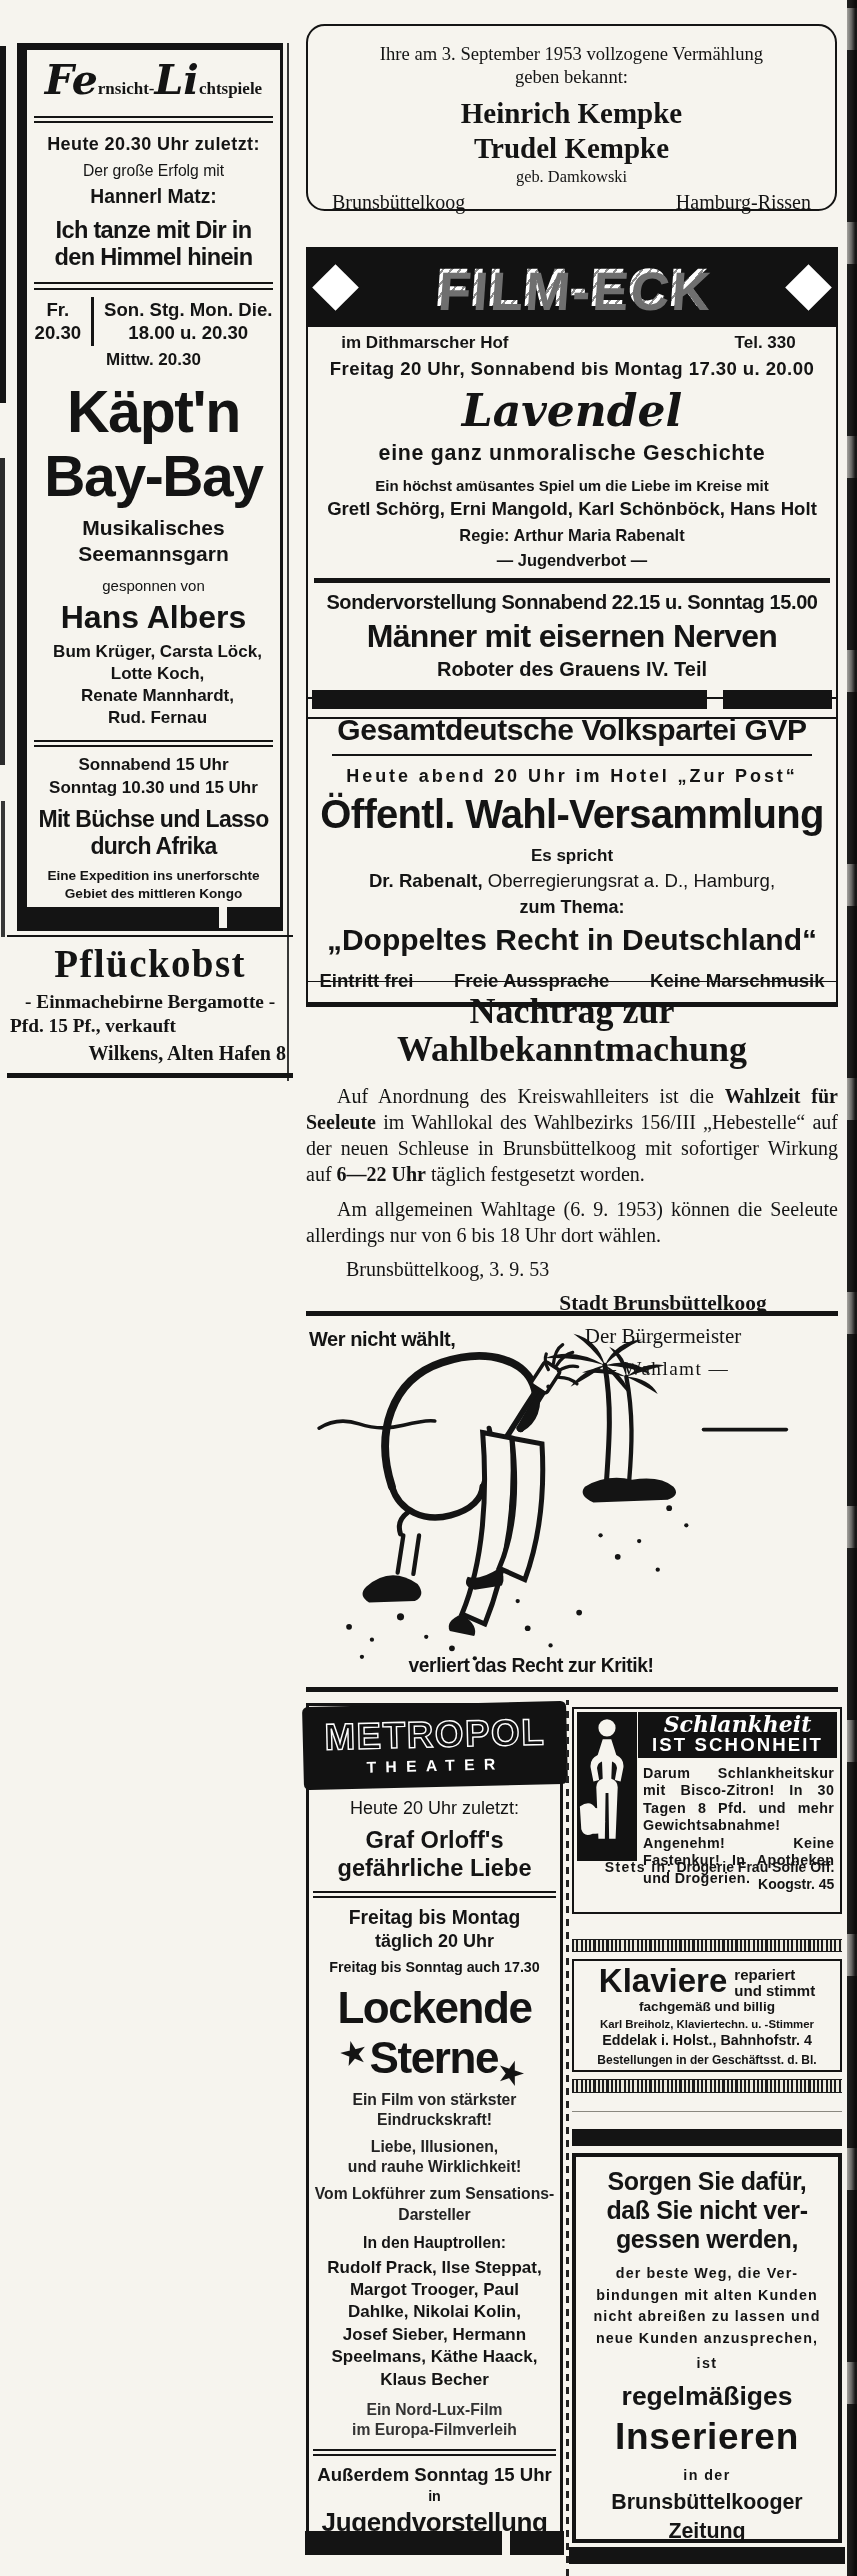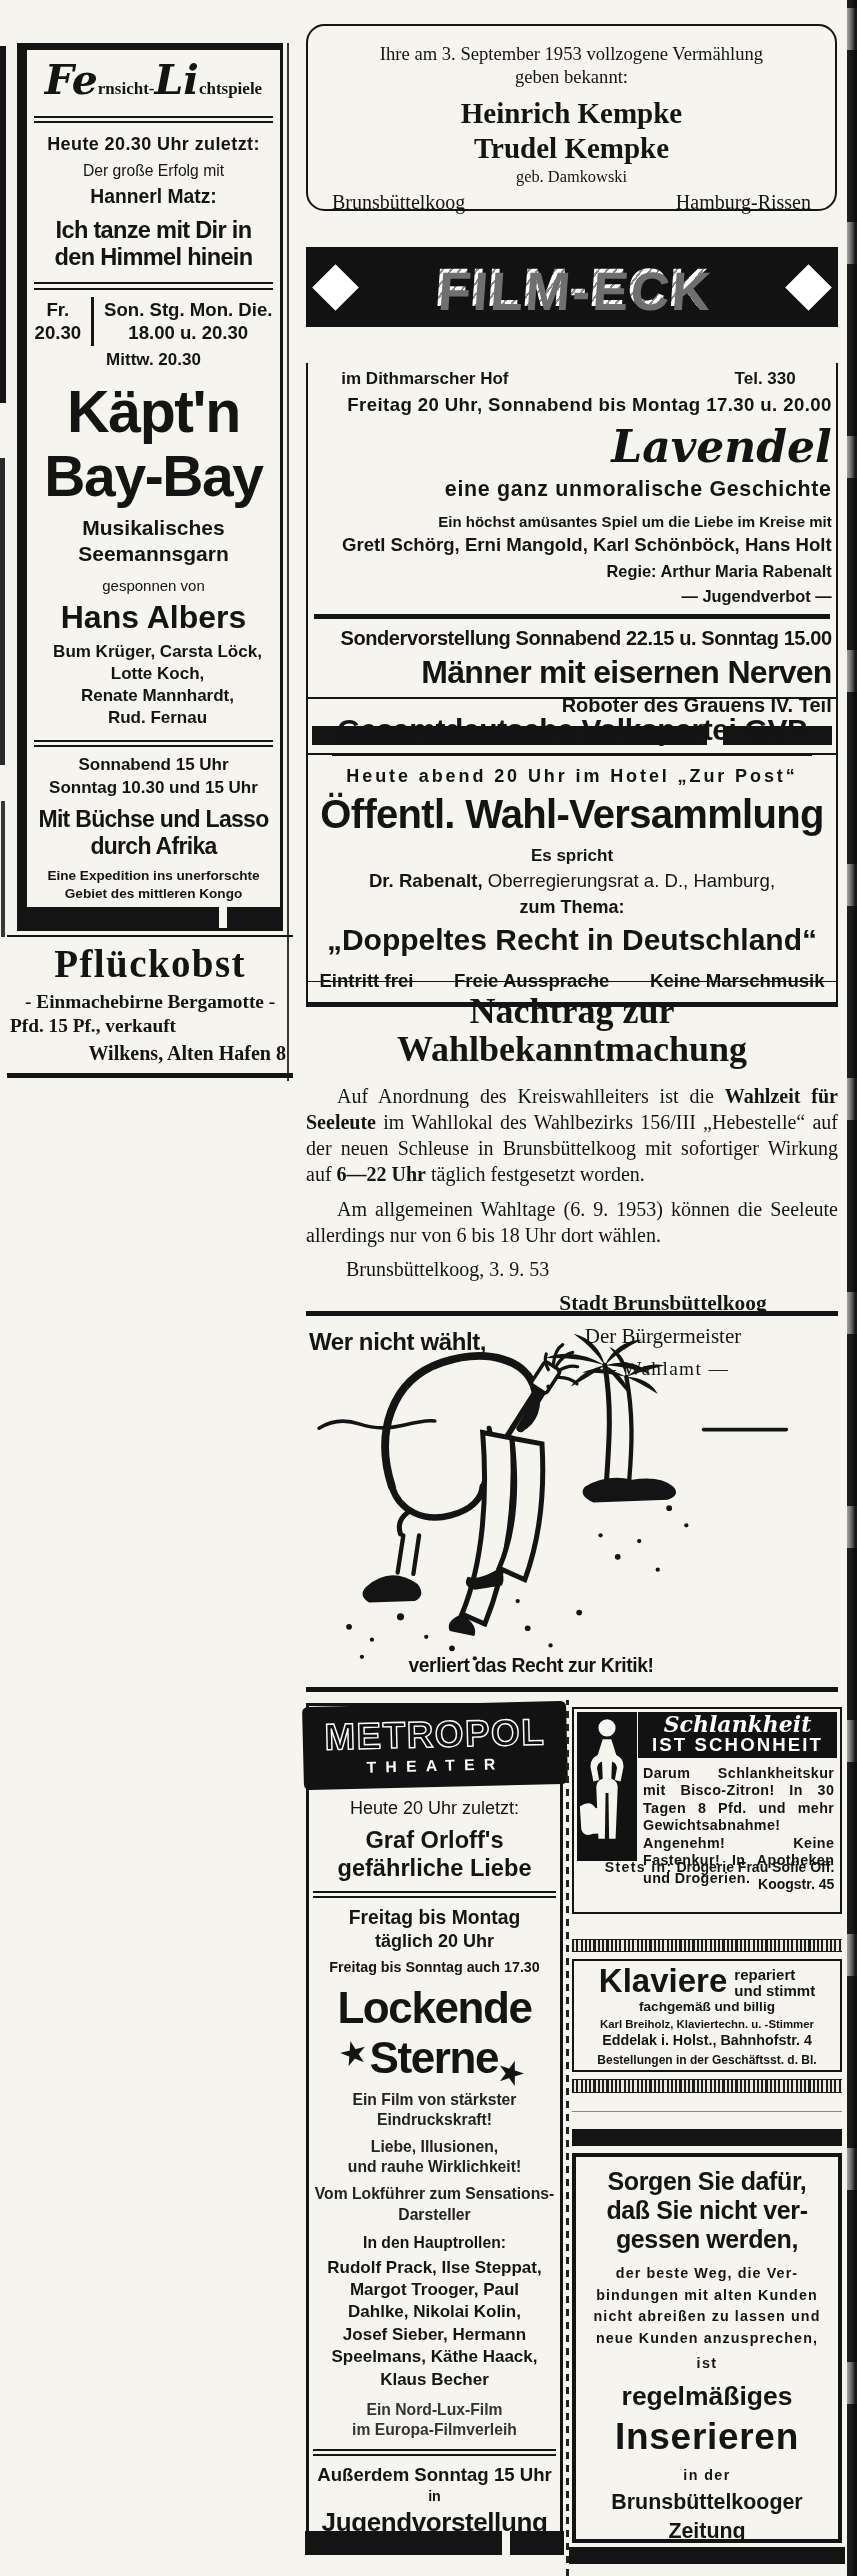--- a/index.html
+++ b/index.html
@@ -71,21 +71,21 @@
   
   .filmeck{left:306px; top:247px; width:532px;}
   .fe-banner{height:80px;background:#121212;display:flex;align-items:center;justify-content:space-between;padding:0 13px;}
   .diamond{width:33px;height:33px;background:#fff;transform:rotate(45deg);flex:none;}
   .fe-word{font-size:54px;font-weight:800;letter-spacing:2.1px;transform:skewX(-4deg);
     color:#fff;text-shadow:3.6px 4.3px 0 #6f6f6f;white-space:nowrap;}
   @supports (-webkit-background-clip: text){
     .fe-word{background:repeating-linear-gradient(125deg,#fff 0 5px,#8c8c8c 5px 7.1px);
       -webkit-background-clip:text;background-clip:text;color:transparent;}
   }
-  .fe-body{border:2.9px solid #141414;border-top:none;text-align:right;padding:5.7px 4.3px 8.6px;position:relative;margin-top:36px;}
+  .fe-body{border:2.9px solid #141414;border-top:none;text-align:center;padding:5.7px 4.3px 8.6px;position:relative;}
   .fe-toprow{display:flex;justify-content:space-between;padding:0 36px 0 29px;font-size:17px;font-weight:bold;}
   .fe-times{font-size:18.6px;font-weight:bold;margin-top:5.7px;letter-spacing:0.4px;}
   .fe-film1{font-family:"DejaVu Serif",serif;font-style:italic;font-weight:bold;font-size:44px;margin-top:4.3px;}
   .fe-film1sub{font-size:21.4px;font-weight:bold;margin-top:5.7px;letter-spacing:0.7px;}
   .fe-desc{font-size:15px;font-weight:bold;margin-top:10.7px;}
   .fe-cast{font-size:18.6px;font-weight:bold;margin-top:3.6px;}
   .fe-regie{font-size:16.4px;font-weight:600;margin-top:6.4px;}
   .fe-jug{font-size:16.4px;font-weight:600;margin-top:5.7px;}
   .fe-rule{height:4.3px;background:#141414;margin:8.6px 1.4px 0;}
   .fe-sonder{font-size:20px;font-weight:bold;margin-top:7.9px;letter-spacing:-0.4px;}
@@ -114,21 +114,21 @@
   .na-sig{width:236px;margin-left:auto;margin-right:57px;text-align:center;}
   .na-sig1{font-size:21.4px;font-weight:bold;margin-top:10px;}
   .na-sig2{font-size:21px;margin-top:8.6px;}
   .na-sig3{font-size:19.3px;margin-top:8.6px;letter-spacing:1.4px;}
 
   .rule-above-cartoon{left:306px;top:1311px;width:532px;}
   .rule-below-cartoon{left:306px;top:1687px;width:532px;}
 
   
   .cartoon{left:306px; top:1321px; width:532px; height:363px;}
-  .ct-top{position:absolute;left:2.9px;top:7.1px;font-size:24px;font-weight:bold;letter-spacing:-0.4px;}
+  .ct-top{position:absolute;left:2.9px;top:7.1px;font-size:20px;font-weight:bold;letter-spacing:-0.4px;}
   .ct-bottom{position:absolute;left:92px;bottom:7.1px;width:266px;text-align:center;font-size:19.3px;font-weight:bold;letter-spacing:-0.4px;}
   .ct-svg{position:absolute;left:0;top:0;width:532px;height:363px;}
 
   
   .metropol{left:306px; top:1703px; width:257px; height:851px; border:3.6px solid #141414; text-align:center; overflow:visible;}
   .mt-banner{position:relative;width:calc(100% + 13px);left:-6.4px;top:-2.1px;height:83px;background:#121212;
     transform:rotate(-1.4deg);border-radius:5.7px;display:flex;flex-direction:column;align-items:center;justify-content:center;}
   .outline-text{color:#fff;}
   @supports (-webkit-text-stroke: 2px #fff){
     .outline-text{color:#121212;-webkit-text-stroke:1.4px #fff;}

